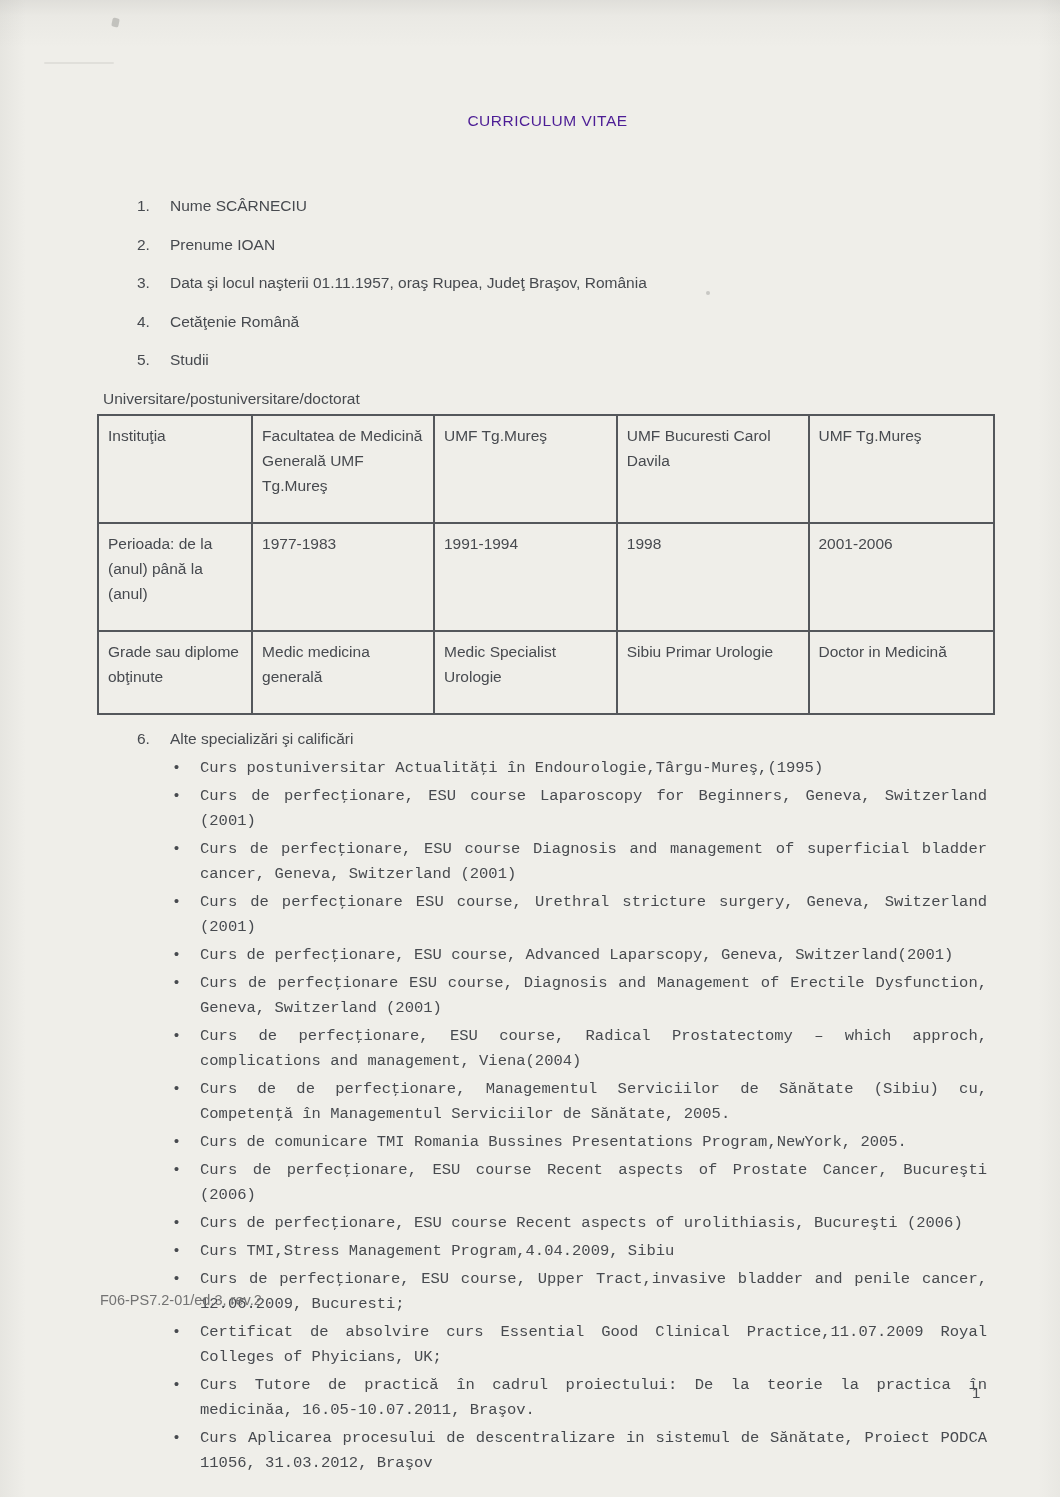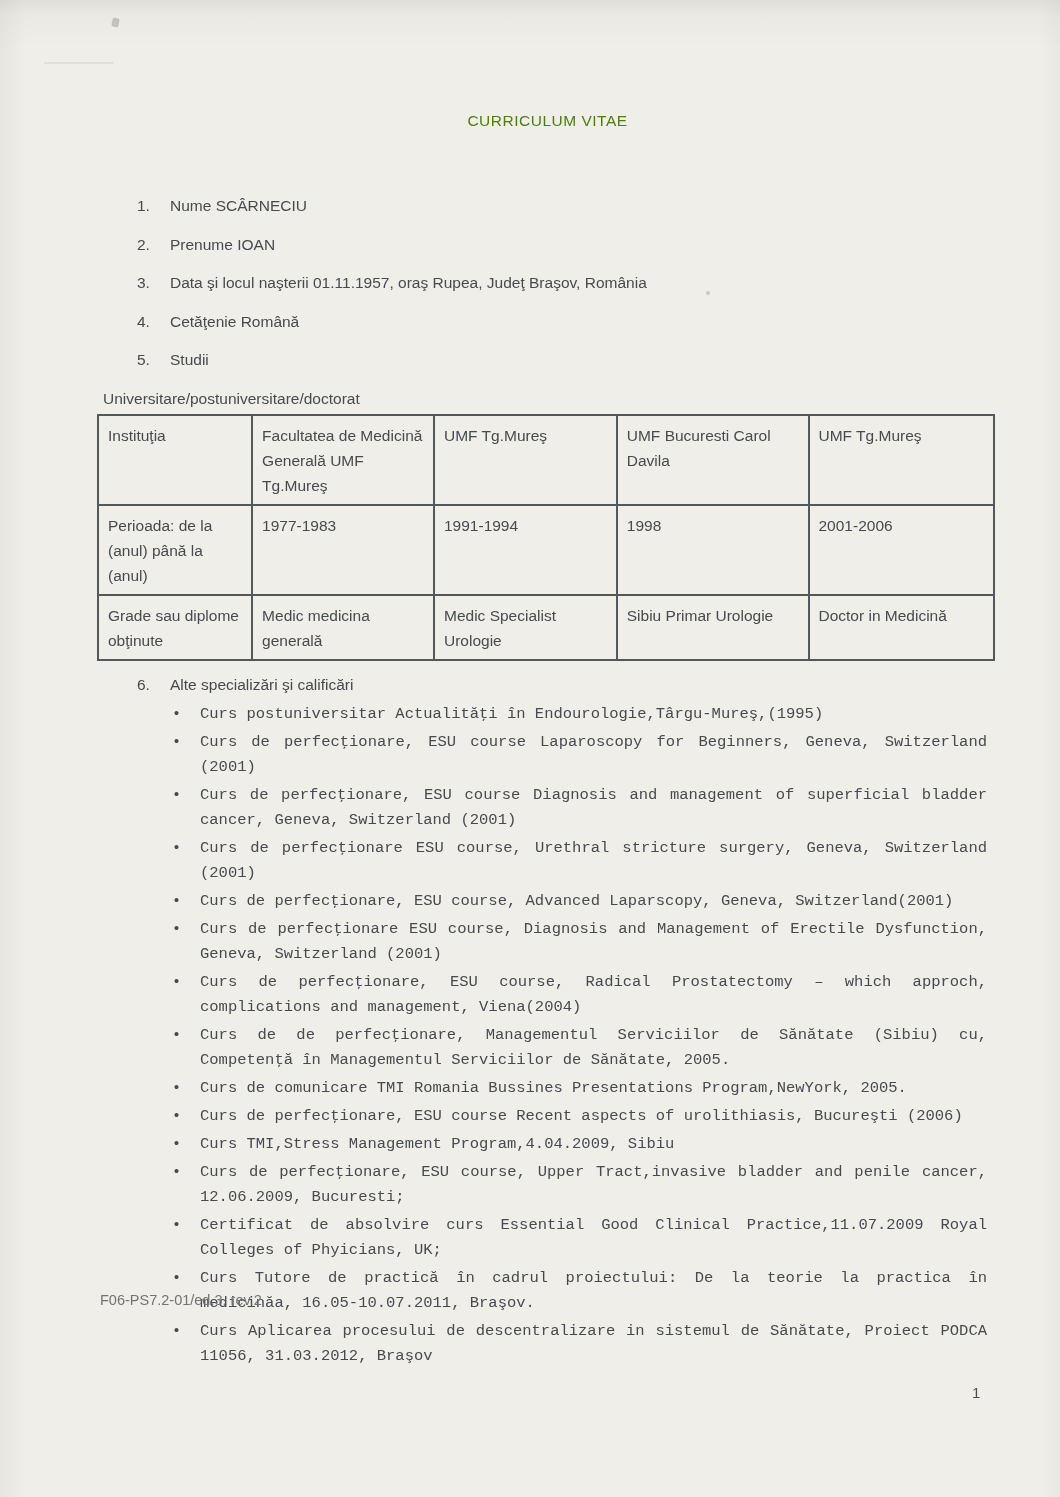--- a/index.html
+++ b/index.html
@@ -21,40 +21,40 @@
   .a1 { left:112px; top:18px;  width:7px;  height:9px; transform:rotate(12deg); opacity:.5; }
   .a2 { left:44px;  top:62px;  width:70px; height:2px; opacity:.18; }
   .a3 { left:706px; top:291px; width:4px;  height:4px; border-radius:50%; opacity:.45; }
 
   .title {
     padding-top:112px;
     text-align:center;
     font-size:15.5px;
     font-weight:400;
     letter-spacing:.5px;
-    color:#4d7c0f;
+    color:#4c1d95;
   }
 
   .personal { margin-top:66px; }
   .pitem { display:flex; font-size:15.5px; line-height:19px; margin-bottom:19.5px; }
   .pitem .num { width:33px; margin-left:37px; flex:0 0 33px; }
 
   .subtitle { margin-top:5px; margin-left:3px; font-size:15.5px; line-height:19px; }
 
   table.studies {
     margin-top:6px;
     margin-left:-3px;
     width:898px;
     border-collapse:collapse;
     table-layout:fixed;
   }
   table.studies td {
     border:2px solid #54575b;
     vertical-align:top;
-    padding:7px 10px 6px 9px;
+    padding:7px 10px 24px 9px;
     font-size:15.5px;
     line-height:25px;
   }
   table.studies td:nth-child(1){ width:17.2%; }
   table.studies td:nth-child(2){ width:20.3%; }
   table.studies td:nth-child(3){ width:20.4%; }
   table.studies td:nth-child(4){ width:21.4%; }
   table.studies td:nth-child(5){ width:20.7%; }
   table.studies tr:nth-child(1){ height:86px; }
   table.studies tr:nth-child(2){ height:82px; }
@@ -151,20 +151,21 @@
   <ul class="spec-list">
     <li>Curs postuniversitar Actualităţi în Endourologie,Târgu-Mureş,(1995)</li>
     <li>Curs de perfecţionare, ESU course Laparoscopy for Beginners, Geneva, Switzerland (2001)</li>
     <li>Curs de perfecţionare, ESU course Diagnosis and management of superficial bladder cancer, Geneva, Switzerland (2001)</li>
     <li>Curs de perfecţionare ESU course, Urethral stricture surgery, Geneva, Switzerland (2001)</li>
     <li>Curs de perfecţionare, ESU course, Advanced Laparscopy, Geneva, Switzerland(2001)</li>
     <li>Curs de perfecţionare ESU course, Diagnosis and Management of Erectile Dysfunction, Geneva, Switzerland (2001)</li>
     <li>Curs de perfecţionare, ESU course,  Radical Prostatectomy – which approch, complications and management, Viena(2004)</li>
     <li>Curs de de perfecţionare, Managementul Serviciilor de Sănătate (Sibiu) cu, Competenţă în Managementul Serviciilor de Sănătate, 2005.</li>
     <li>Curs de comunicare TMI Romania  Bussines Presentations Program,NewYork, 2005.</li>
+    <li>Curs de perfecţionare, ESU course Recent aspects of Prostate Cancer, Bucureşti (2006)</li>
     <li>Curs de perfecţionare, ESU course Recent aspects of urolithiasis, Bucureşti (2006)</li>
     <li>Curs TMI,Stress Management Program,4.04.2009, Sibiu</li>
     <li>Curs de perfecţionare, ESU course, Upper Tract,invasive bladder and penile cancer, 12.06.2009, Bucuresti;</li>
     <li>Certificat de absolvire curs Essential Good Clinical Practice,11.07.2009 Royal Colleges of Phyicians, UK;</li>
     <li>Curs  Tutore de practică în cadrul proiectului: De la teorie la practica în medicinăa, 16.05-10.07.2011, Braşov.</li>
     <li>Curs  Aplicarea procesului de descentralizare in sistemul de Sănătate, Proiect PODCA 11056, 31.03.2012, Braşov</li>
   </ul>
 
   <div class="footer">F06-PS7.2-01/ed.3, rev.2</div>
   <div class="pageno">1</div>

